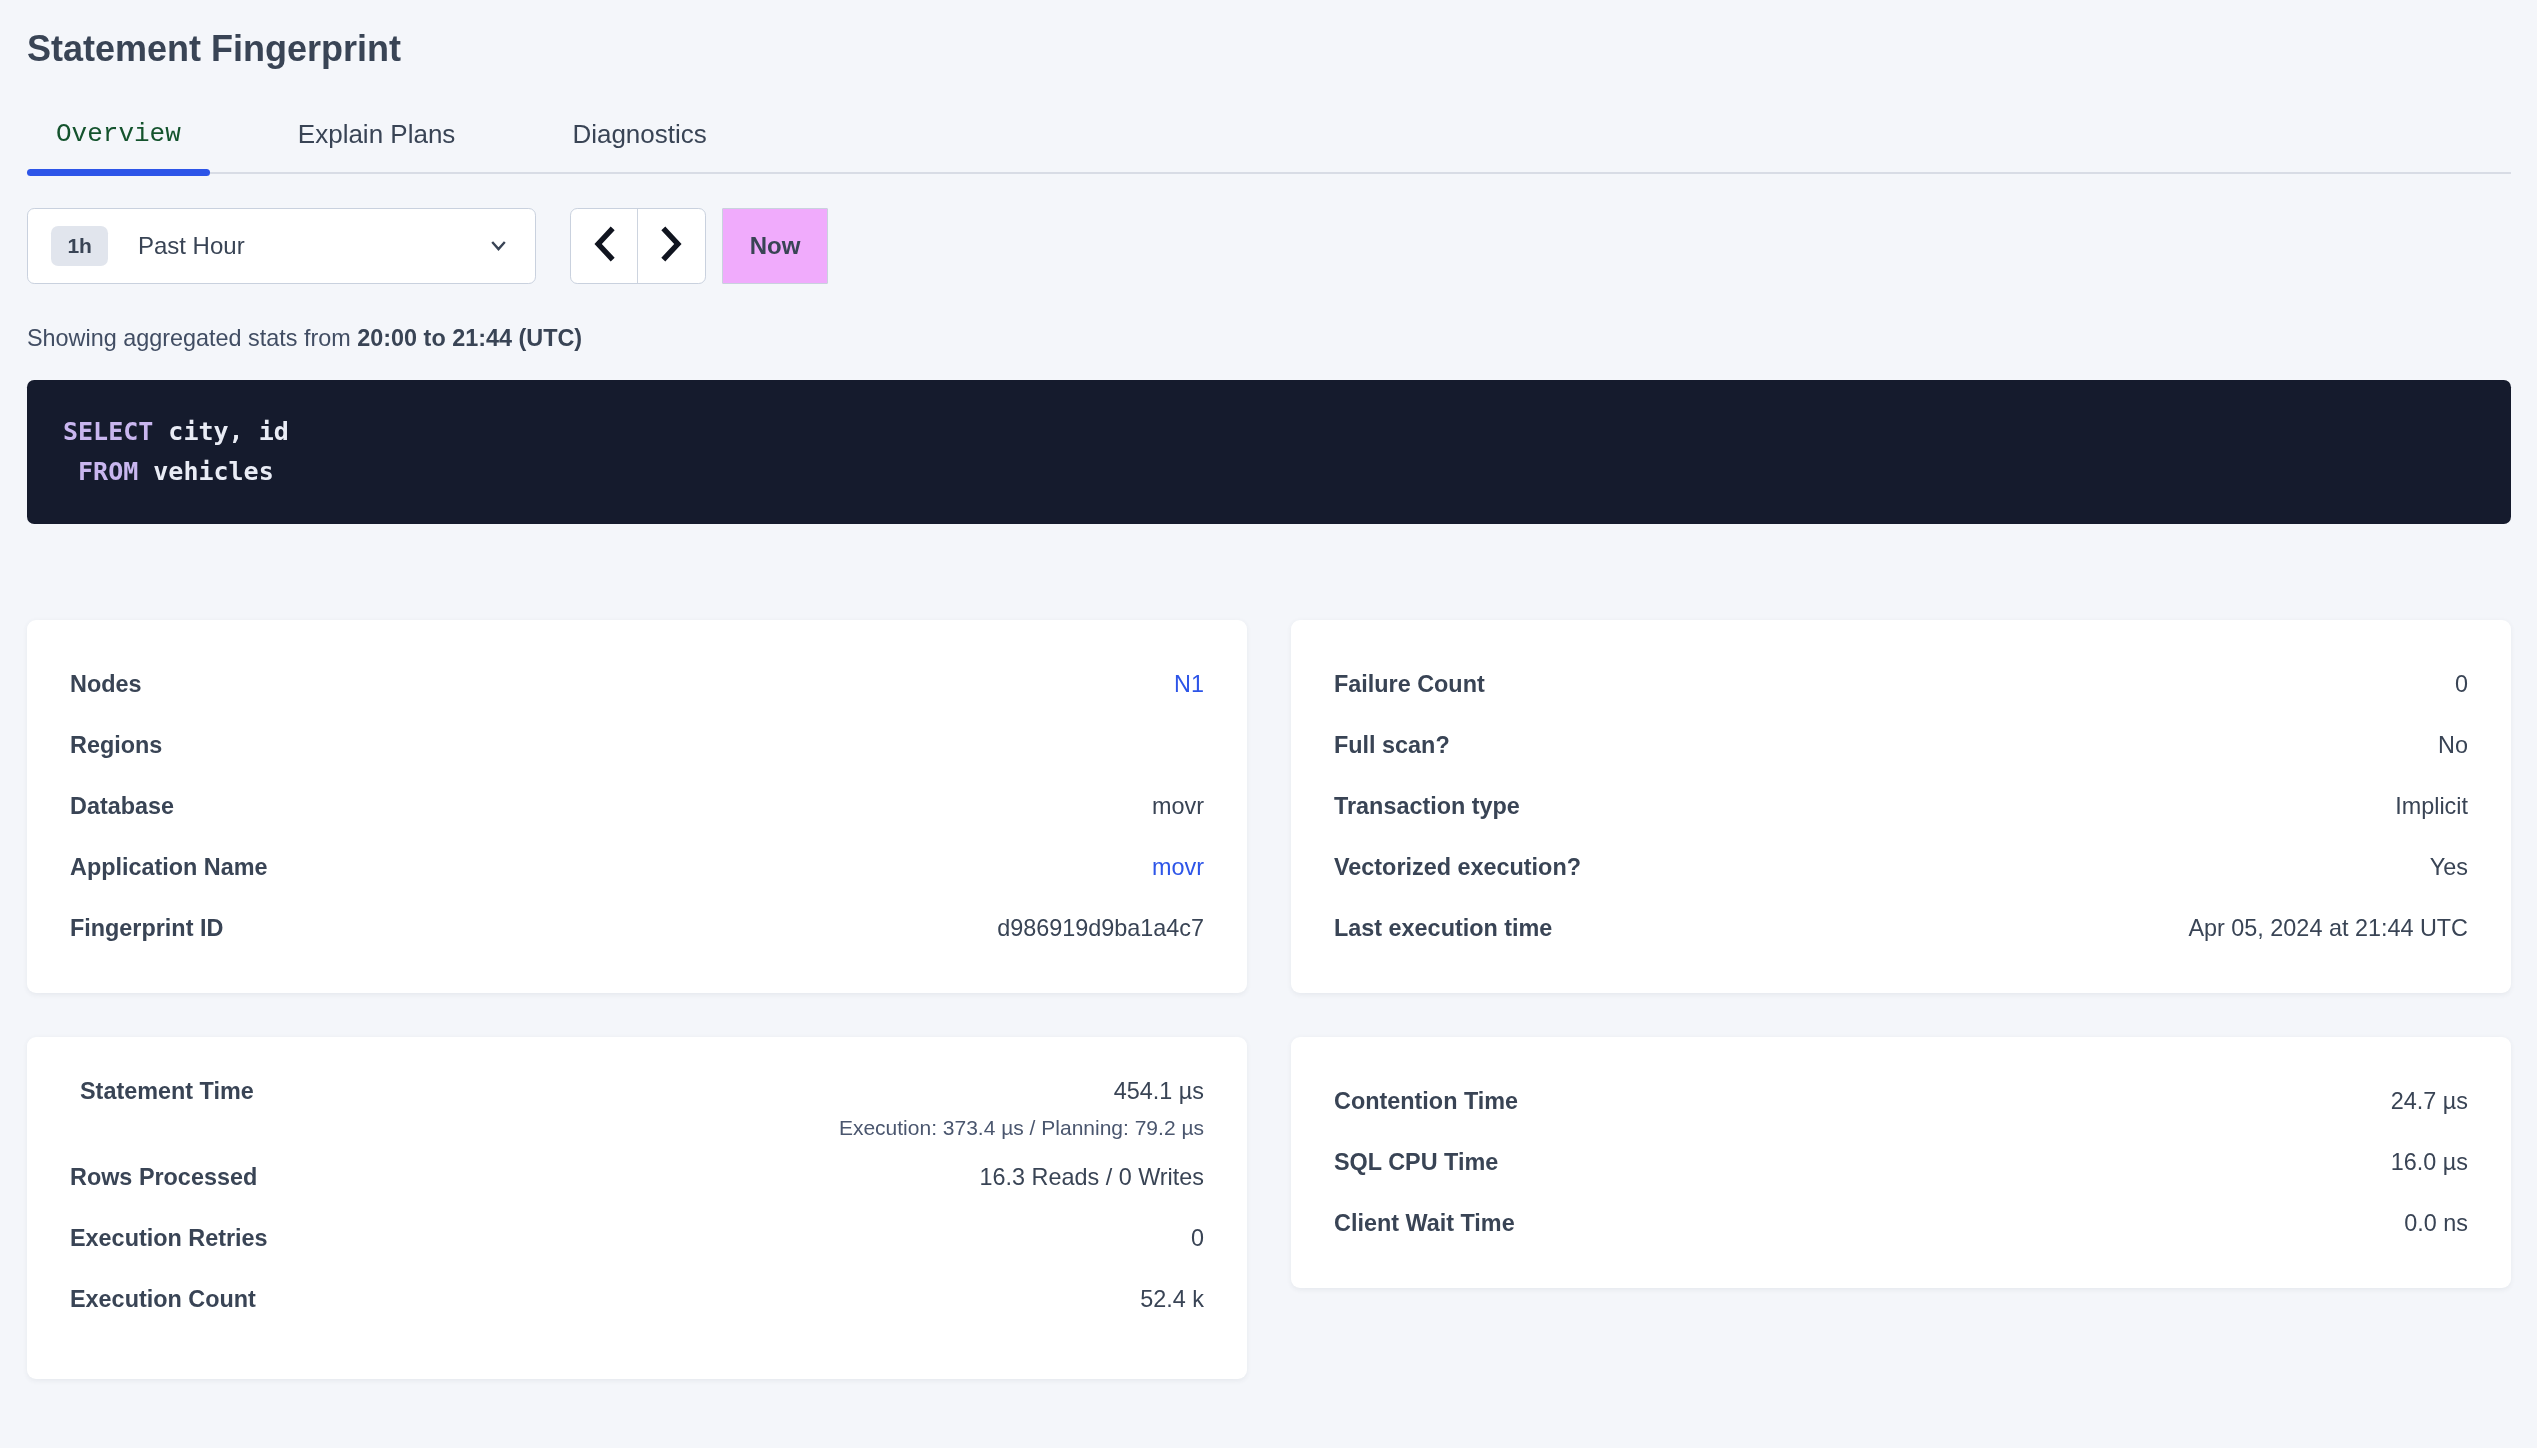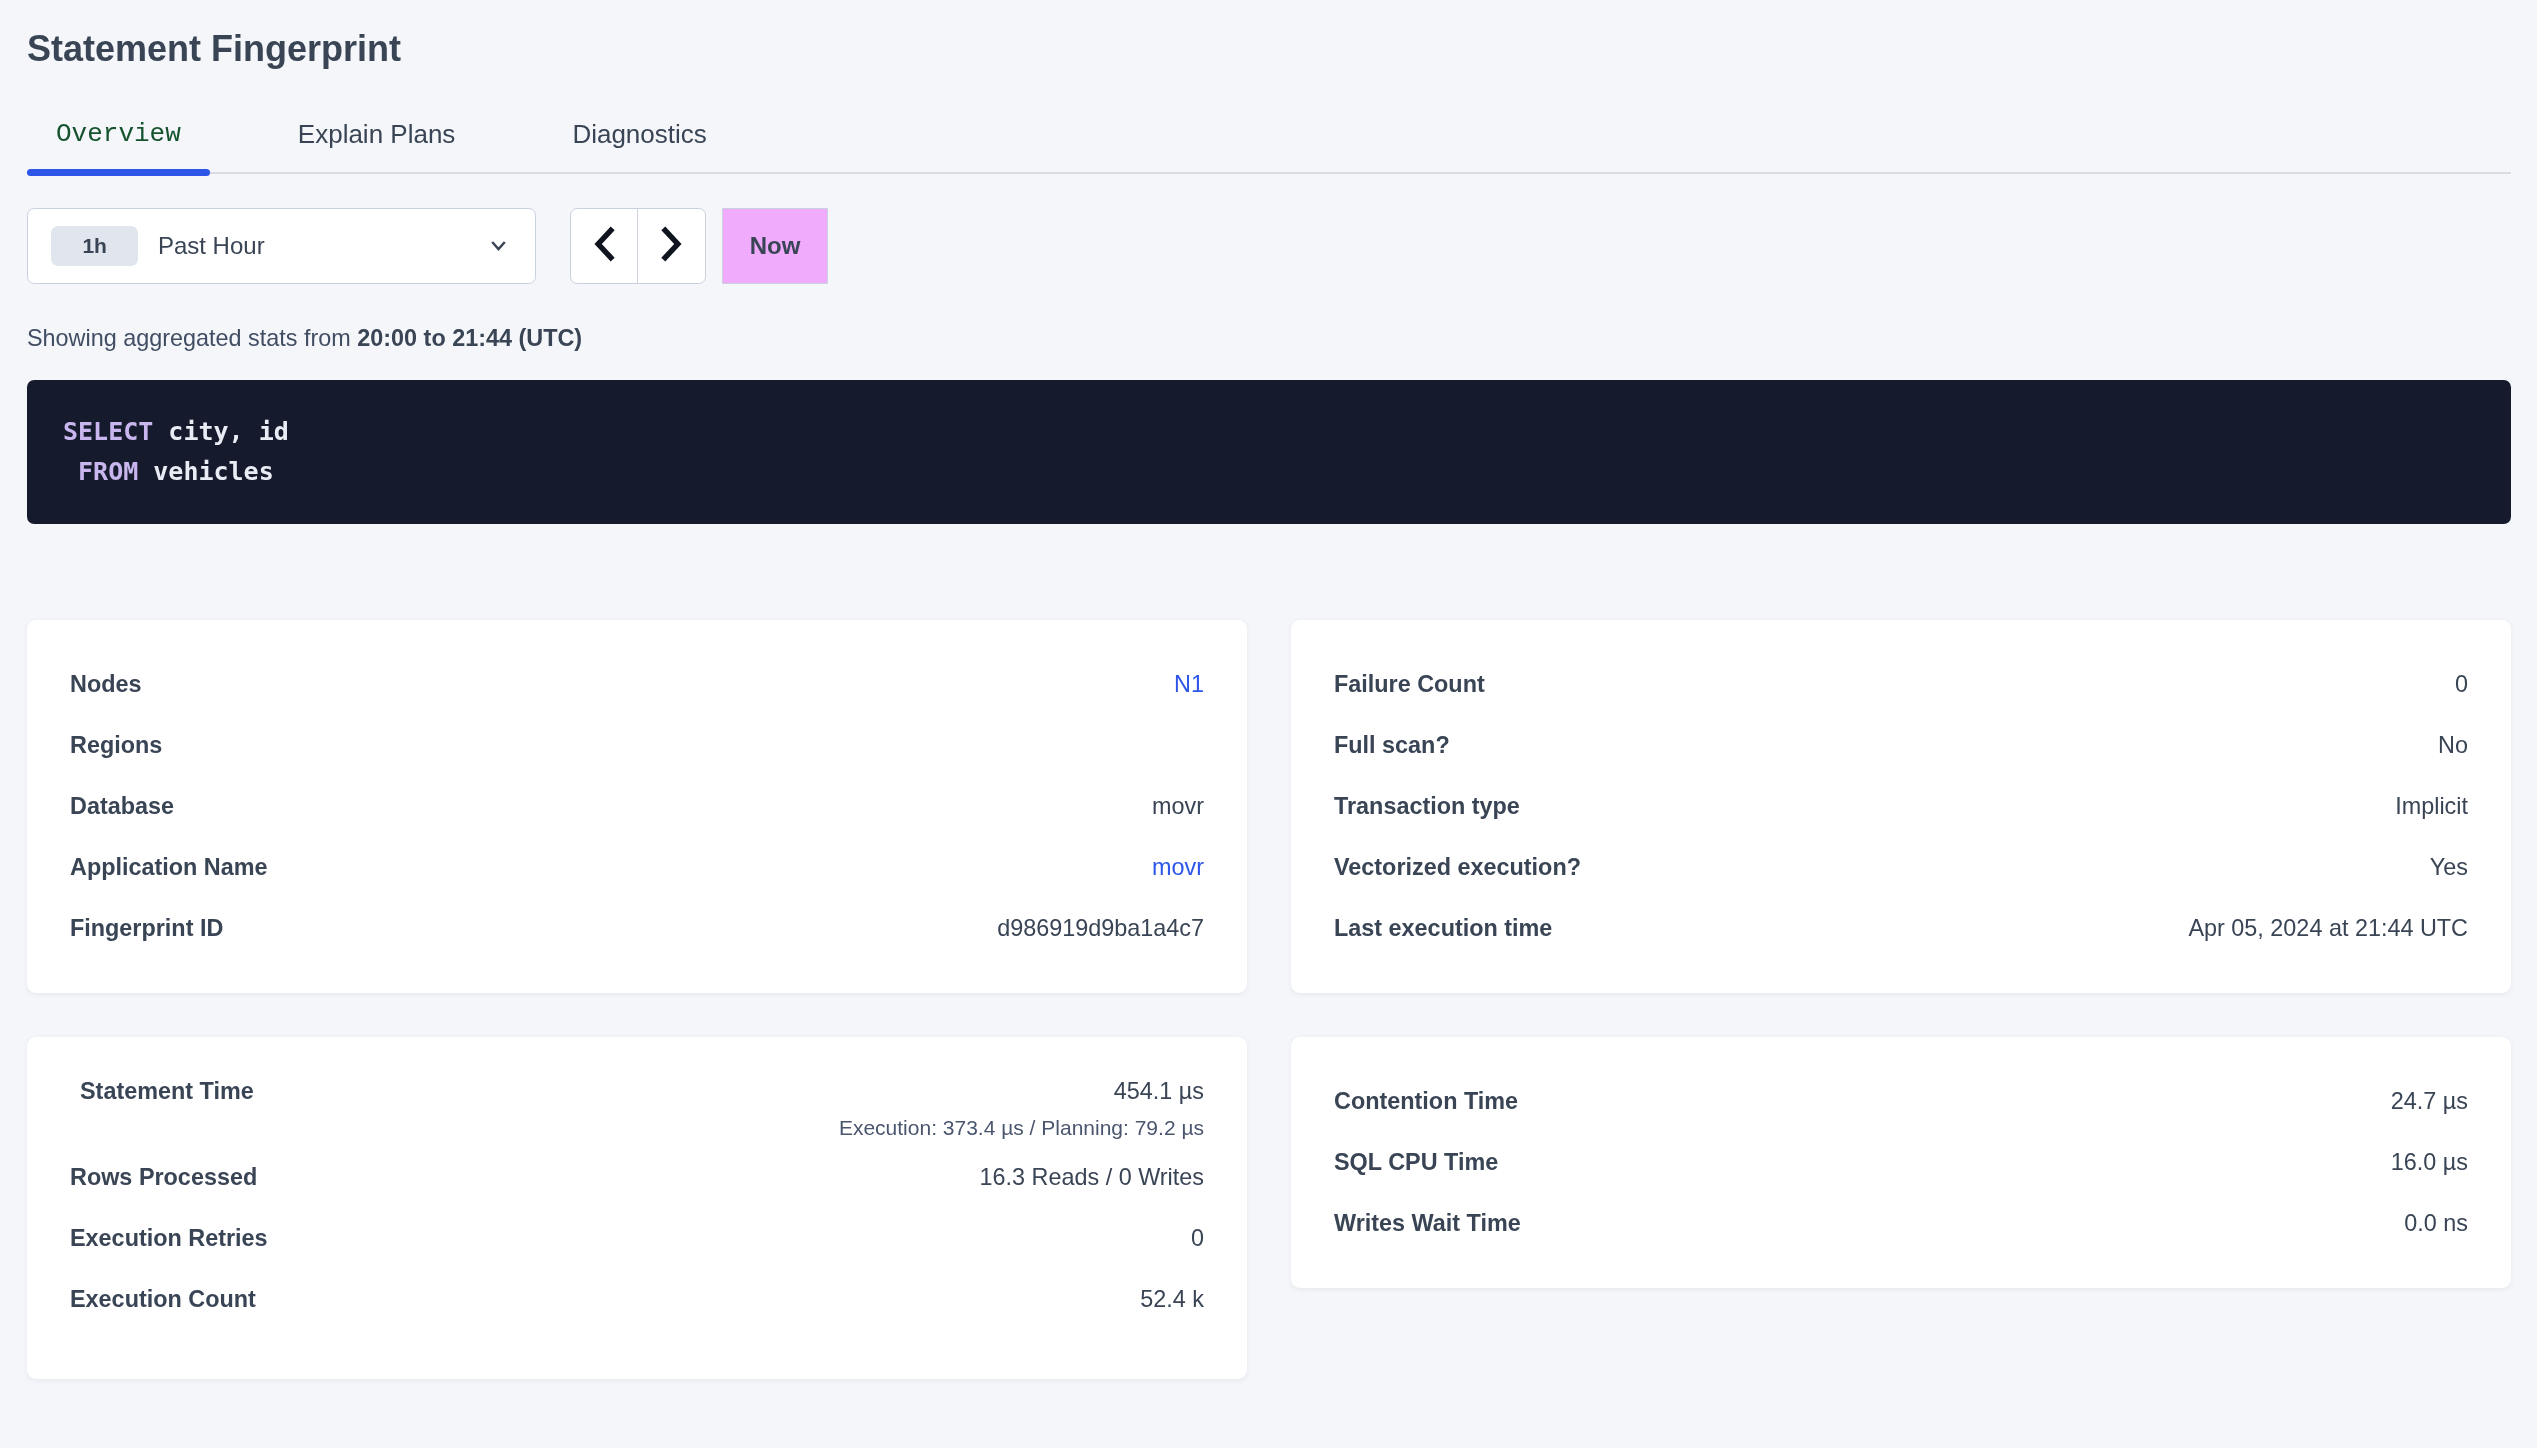--- a/index.html
+++ b/index.html
@@ -58,25 +58,25 @@
     border: 1.8px solid #c9d1de;
     border-radius: 7.2px;
     display: flex;
     align-items: center;
     padding: 0 23.4px;
     cursor: pointer;
   }
   .interval-badge {
     background: #e1e5ed;
     border-radius: 7.2px;
-    padding: 8px 31px;
+    padding: 8px 16px;
     font-size: 21px;
     font-weight: 700;
     color: #394455;
-    margin-right: 20px;
+    margin-right: 30px;
   }
   .interval-label { font-size: 24px; color: #394455; }
   .dropdown .chev { margin-left: auto; display: flex; align-items: center; }
 
   .pager {
     margin-left: 34px;
     display: flex;
     background: #ffffff;
     border: 1.8px solid #c9d1de;
     border-radius: 7.2px;
@@ -303,20 +303,20 @@
     <div class="card">
       <div class="info-row">
         <span class="label">Contention Time</span>
         <span class="value">24.7 µs</span>
       </div>
       <div class="info-row">
         <span class="label">SQL CPU Time</span>
         <span class="value">16.0 µs</span>
       </div>
       <div class="info-row">
-        <span class="label">Writes Wait Time</span>
+        <span class="label">Client Wait Time</span>
         <span class="value">0.0 ns</span>
       </div>
     </div>
 
   </div>
 </div>
 
 
 </body></html>

